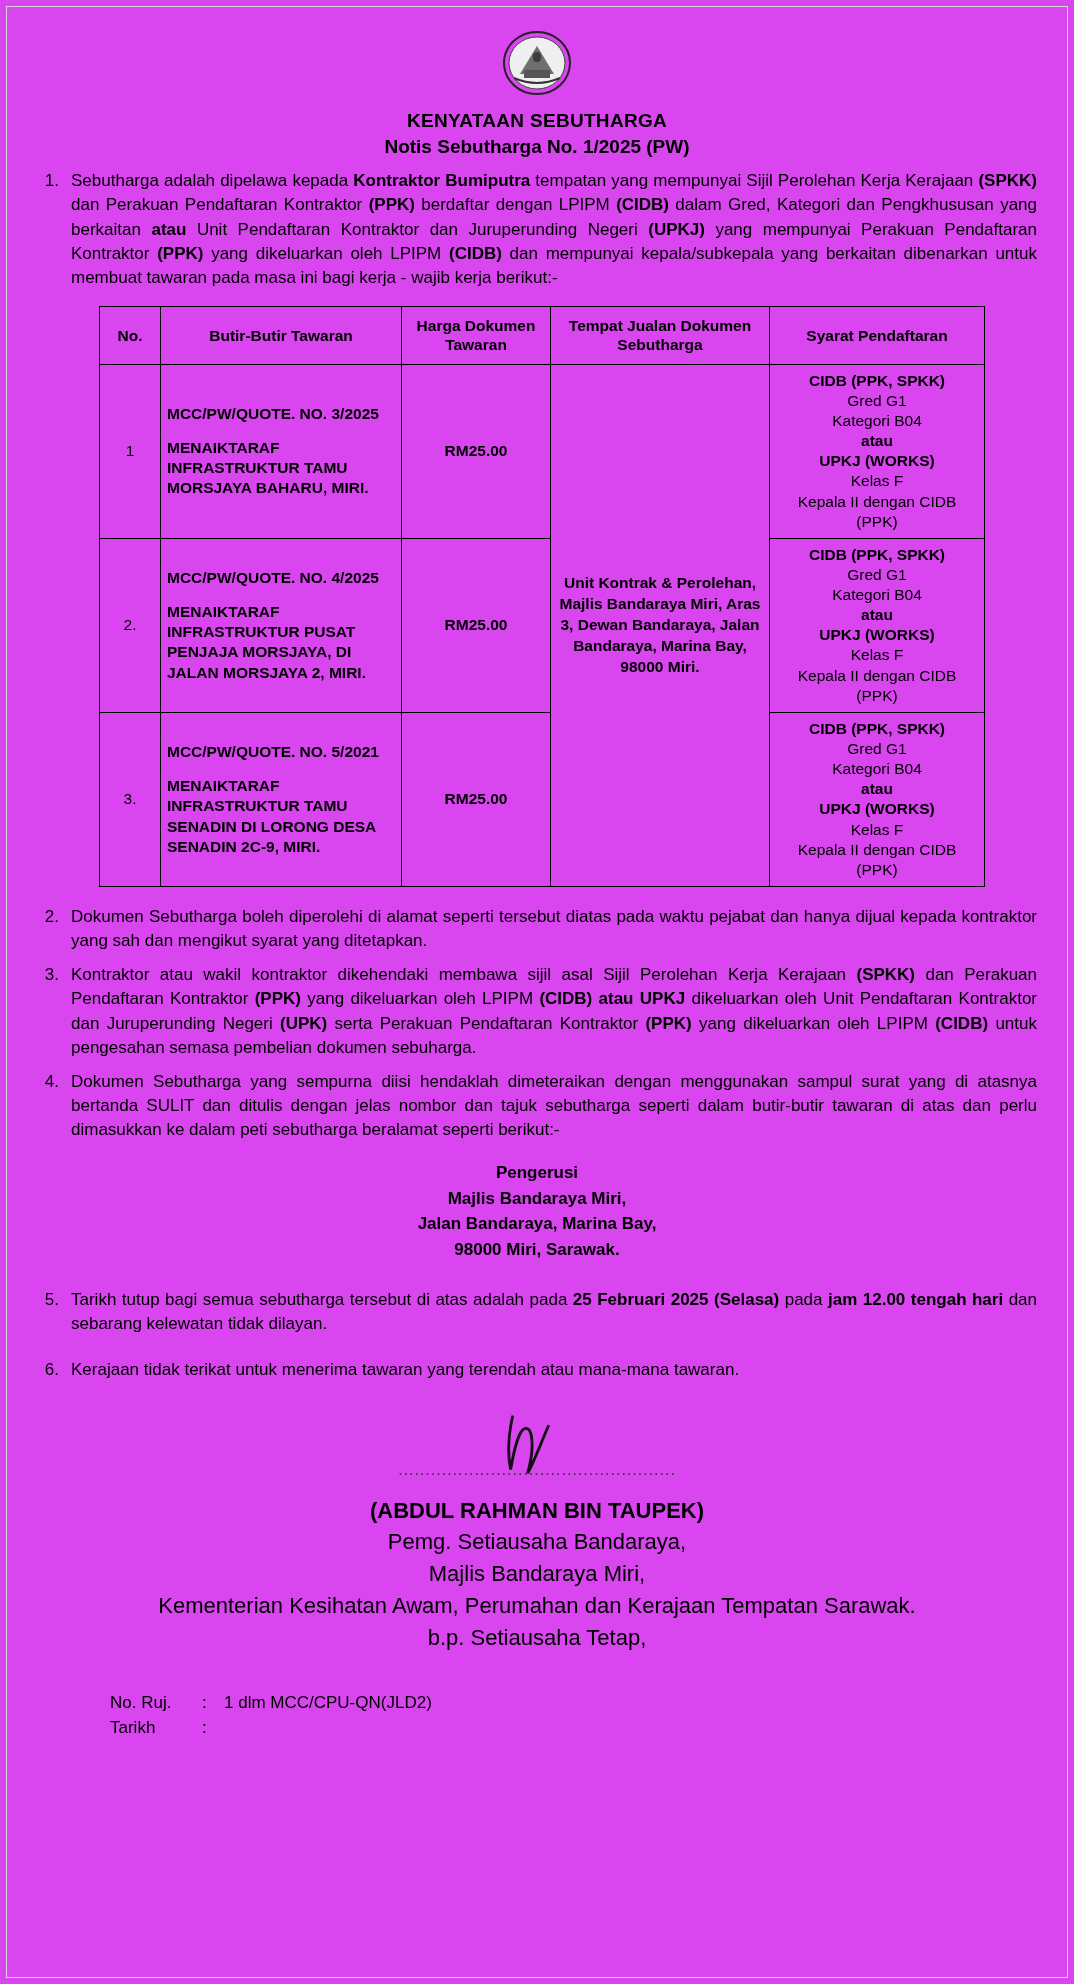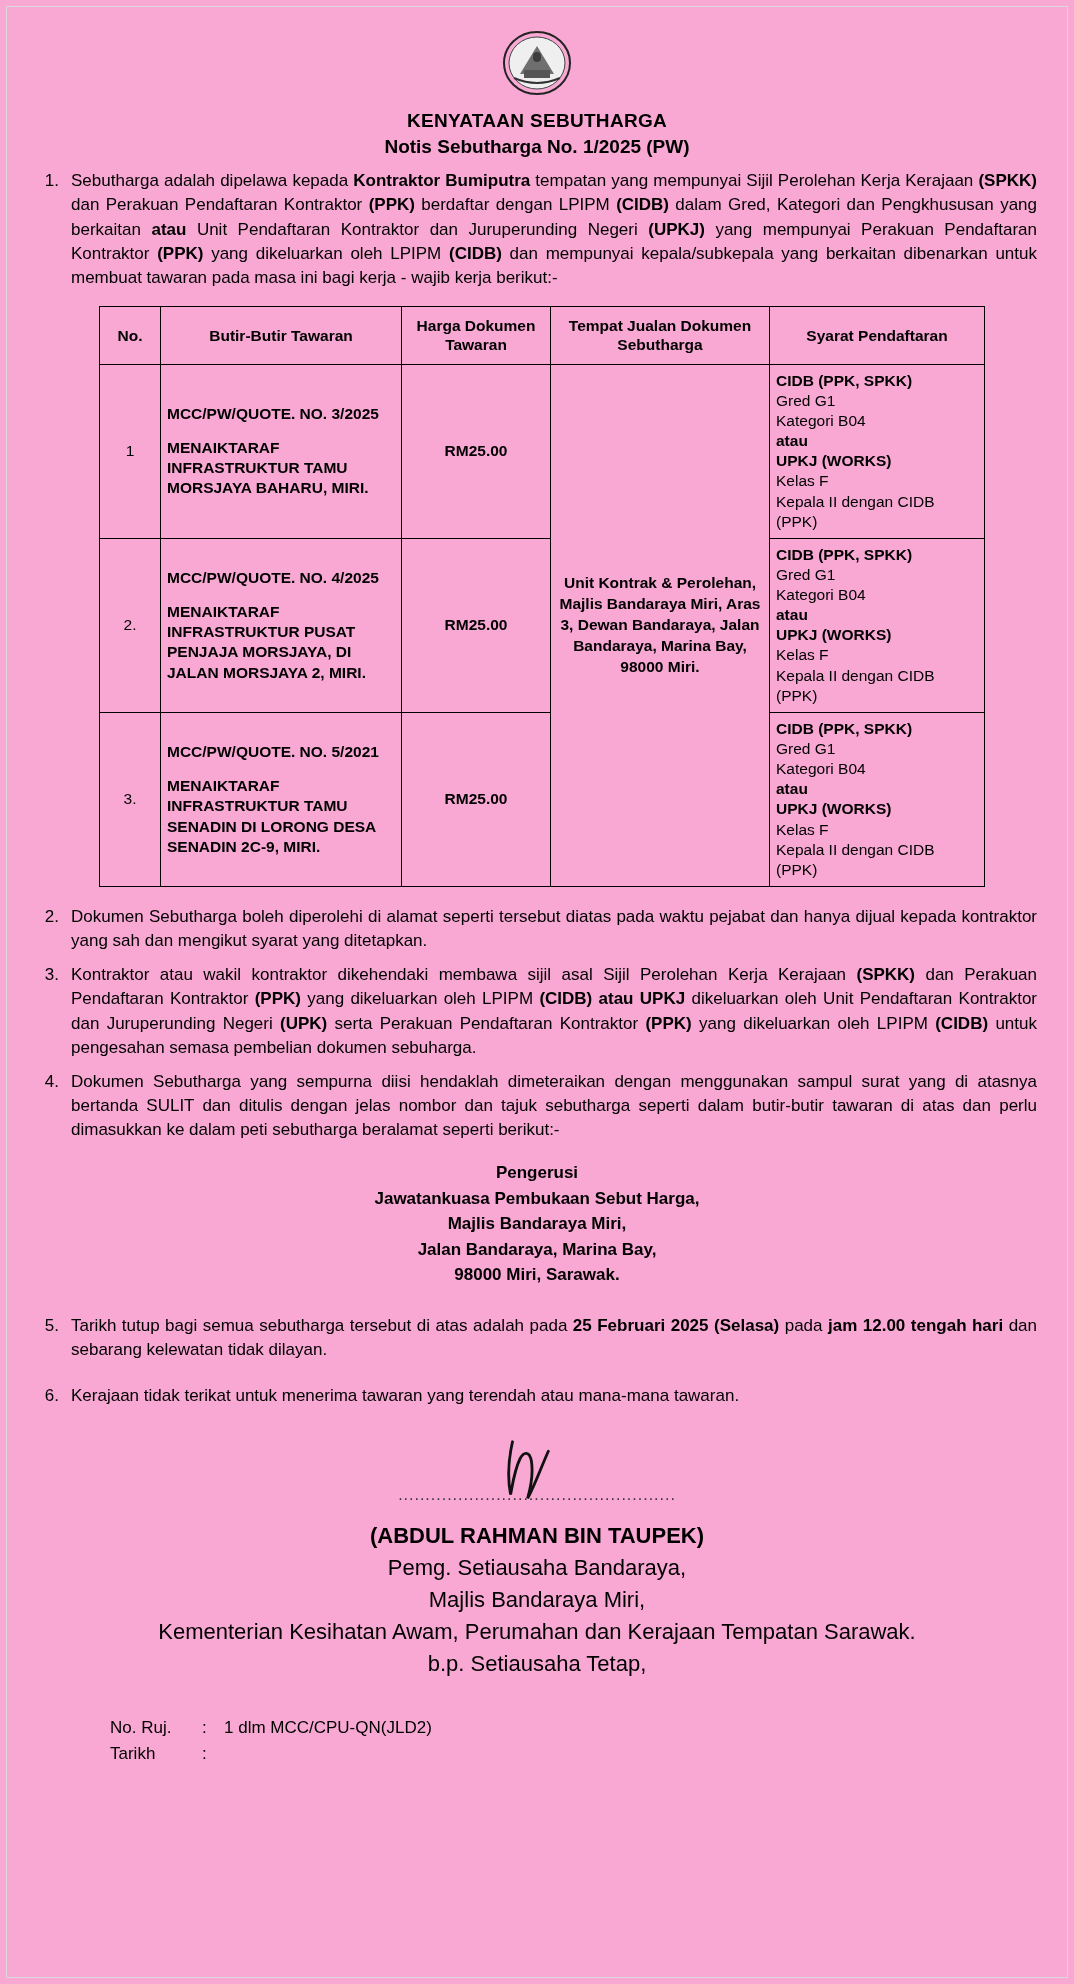--- a/index.html
+++ b/index.html
@@ -9,21 +9,21 @@
   }
   body {
     font-family: "Liberation Sans", sans-serif;
     color: #000000;
   }
   .page {
     position: relative;
     width: 1074px;
     min-height: 1984px;
     margin: 0 auto;
-    background: #f9a8d4;
+    background: #d946ef;
     box-sizing: border-box;
     padding: 14px 28px 4px 28px;
   }
   .page-border {
     position: absolute;
     left: 6px; top: 6px; right: 6px; bottom: 6px;
     border: 1px solid #d9d9d9;
     pointer-events: none;
   }
   .content {
@@ -128,20 +128,21 @@
     font-weight: bold;
   }
   td.c-place {
     width: 210px;
     text-align: center;
     font-weight: bold;
     line-height: 1.35;
   }
   td.c-req {
     width: 206px;
+    text-align: center;
     line-height: 1.3;
   }
   td.c-req .strongline { font-weight: bold; }
 
   
   .center-block {
     text-align: center;
     font-weight: bold;
     font-size: 17px;
     line-height: 1.5;
@@ -297,21 +298,20 @@
       <div class="body">Kontraktor atau wakil kontraktor dikehendaki membawa sijil asal Sijil Perolehan Kerja Kerajaan <b>(SPKK)</b> dan Perakuan Pendaftaran Kontraktor <b>(PPK)</b> yang dikeluarkan oleh LPIPM <b>(CIDB) atau UPKJ</b> dikeluarkan oleh Unit Pendaftaran Kontraktor dan Juruperunding Negeri <b>(UPK)</b> serta Perakuan Pendaftaran Kontraktor <b>(PPK)</b> yang dikeluarkan oleh LPIPM <b>(CIDB)</b> untuk pengesahan semasa pembelian dokumen sebuharga.</div>
     </div>
 
     <div class="para">
       <div class="num">4.</div>
       <div class="body">Dokumen Sebutharga yang sempurna diisi hendaklah dimeteraikan dengan menggunakan sampul surat yang di atasnya bertanda SULIT dan ditulis dengan jelas nombor dan tajuk sebutharga seperti dalam butir-butir tawaran di atas dan perlu dimasukkan ke dalam peti sebutharga beralamat seperti berikut:-</div>
     </div>
 
     <div class="center-block">
       <div>Pengerusi</div>
-      <div>Jawatankuasa Pembukaan Sebut Harga,</div>
       <div>Majlis Bandaraya Miri,</div>
       <div>Jalan Bandaraya, Marina Bay,</div>
       <div>98000 Miri, Sarawak.</div>
     </div>
 
     <div class="para">
       <div class="num">5.</div>
       <div class="body">Tarikh tutup bagi semua sebutharga tersebut di atas adalah pada <b>25 Februari 2025 (Selasa)</b> pada <b>jam 12.00 tengah hari</b> dan sebarang kelewatan tidak dilayan.</div>
     </div>
 

